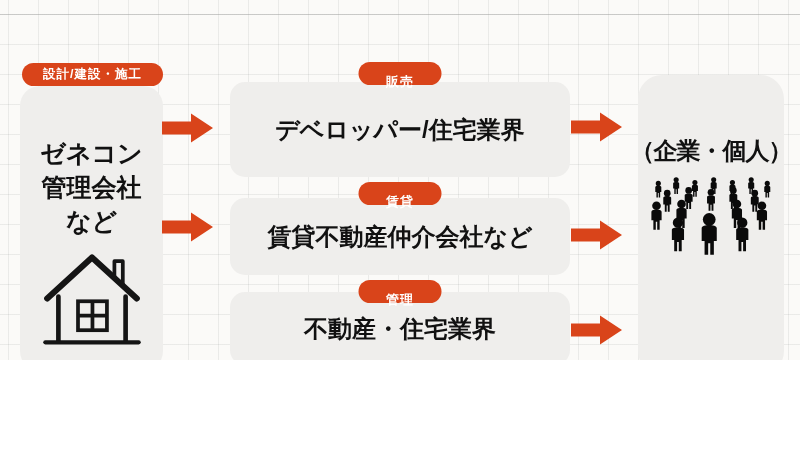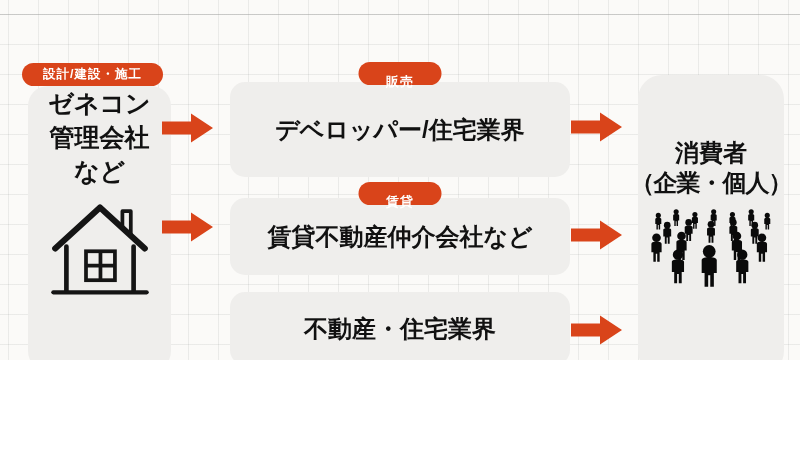--- a/index.html
+++ b/index.html
@@ -26,21 +26,21 @@
   .tag{
     position:absolute; background:#d9441a; color:#fff;
     border-radius:13px; height:23px; line-height:23px;
     font-size:13px; font-weight:bold; text-align:center;
     padding:8px 18px; letter-spacing:1px; white-space:nowrap; z-index:3;
   }
   .node-line{ font-weight:bold; white-space:nowrap; }
 
   
   .source-tag{ left:22px; top:63px; width:141px; padding:0; font-size:12.5px; }
-  .source-box{ left:28px; top:86px; width:143px; height:285px; border-radius:20px; }
+  .source-box{ left:20px; top:86px; width:143px; height:285px; border-radius:20px; padding-top:50px; }
   .source-box .node-line{ font-size:25px; line-height:34px; text-align:center; }
   .house{ margin-top:10px; }
 
   
   .channel{ left:230px; width:340px; border-radius:15px; justify-content:center; }
   .ch1{ top:82px;  height:95px; gap:2px; }
   .ch2{ top:198px; height:77px; }
   .ch3{ top:292px; height:73px; }
   .channel .node-line{ font-size:24px; line-height:31px; text-align:center; }
   .ch-tag{ left:400px; transform:translateX(-50%); min-width:83px; }
@@ -87,23 +87,23 @@
   <div class="tag ch-tag tag1">販売</div>
 
   <div class="box channel ch2">
     <div class="node-line">賃貸不動産仲介会社など</div>
   </div>
   <div class="tag ch-tag tag2">賃貸</div>
 
   <div class="box channel ch3">
     <div class="node-line">不動産・住宅業界</div>
   </div>
+  <div class="tag ch-tag tag3">管理</div>
 
   <div class="box consumer-box">
-    <div class="node-line consumer-line1">消費者</div>
     <div class="node-line consumer-line2">（企業・個人）</div>
     <svg class="crowd" width="134" height="106" viewBox="0 0 150 118" fill="#0a0a0a">
       <defs>
         <g id="person">
           <circle cx="0" cy="5.5" r="5.5"></circle>
           <path d="M-6.5,13 C-6.5,11.3 -3.2,10.3 0,10.3 C3.2,10.3 6.5,11.3 6.5,13 L6.5,24 L4,24 L4,36 L0.9,36 L0.9,26 L-0.9,26 L-0.9,36 L-4,36 L-4,24 L-6.5,24 Z"></path>
         </g>
       </defs>
       <use href="#person" transform="translate(16,4) scale(0.52)"></use>
       <use href="#person" transform="translate(36,0) scale(0.52)"></use>

